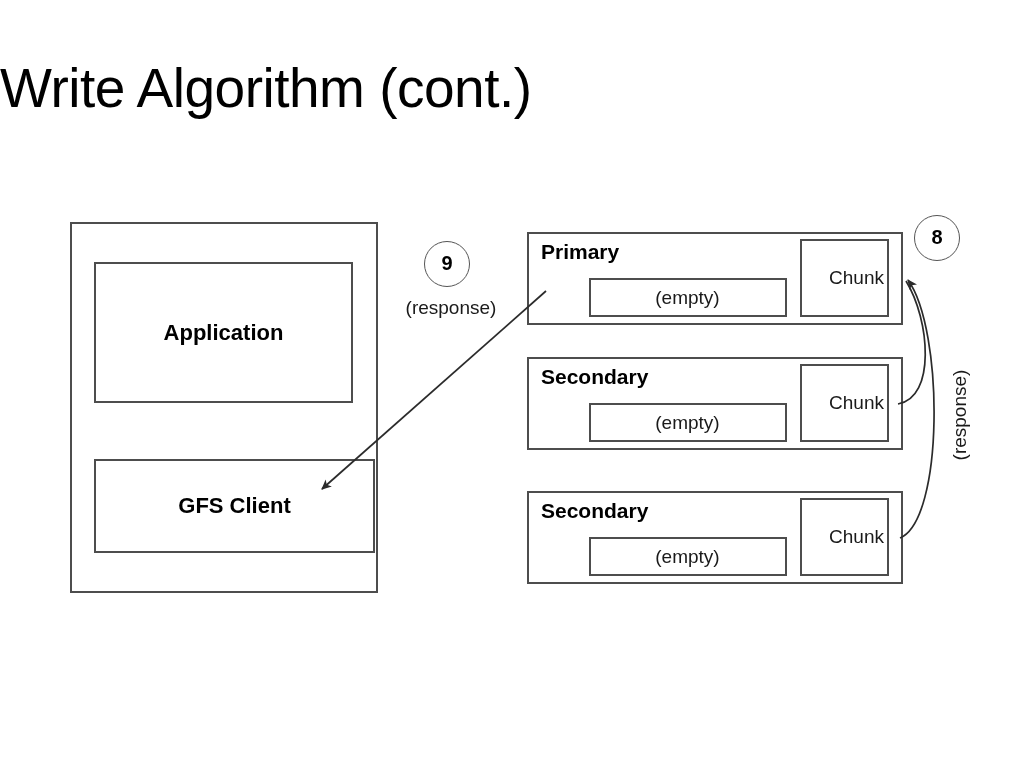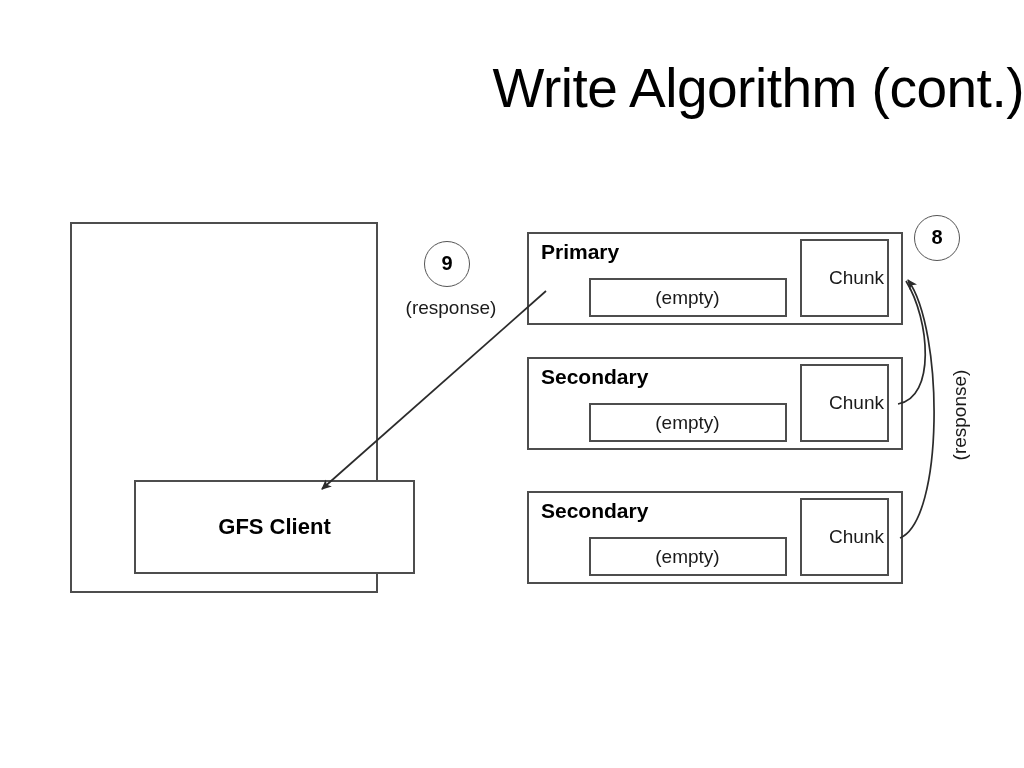--- a/index.html
+++ b/index.html
@@ -15,21 +15,21 @@
     overflow: hidden;
     color: #000000;
   }
 
   
   .slide-title {
     position: absolute;
     left: 0;
     top: 58px;
     width: 1024px;
-    text-align: right;
+    text-align: left;
     font-size: 55px;
     font-weight: 400;
     line-height: 1.1;
     letter-spacing: -0.5px;
     color: #000000;
     white-space: nowrap;
   }
 
   
   .diagram {
@@ -56,24 +56,23 @@
     height: 371px;
   }
   .app-box {
     left: 94px;
     top: 262px;
     width: 259px;
     height: 141px;
   }
   .gfs-box {
     left: 94px;
-    top: 480px;
+    top: 459px;
     width: 281px;
     height: 94px;
-    margin-left: 40px;
   }
   .box-label {
     position: absolute;
     left: 0;
     right: 0;
     top: 50%;
     transform: translateY(-50%);
     text-align: center;
     font-size: 22px;
     font-weight: bold;
@@ -197,20 +196,23 @@
 </style>
 </head>
 <body>
 
 <div class="slide-title">Write Algorithm (cont.)</div>
 
 <div class="diagram">
 
   <div class="box client-outer"></div>
 
+  <div class="box app-box">
+    <div class="box-label">Application</div>
+  </div>
 
   <div class="box gfs-box">
     <div class="box-label">GFS Client</div>
   </div>
 
   <div class="server-row row-1">
     <div class="server-name">Primary</div>
     <div class="empty-box">
       <div class="empty-label">(empty)</div>
     </div>

